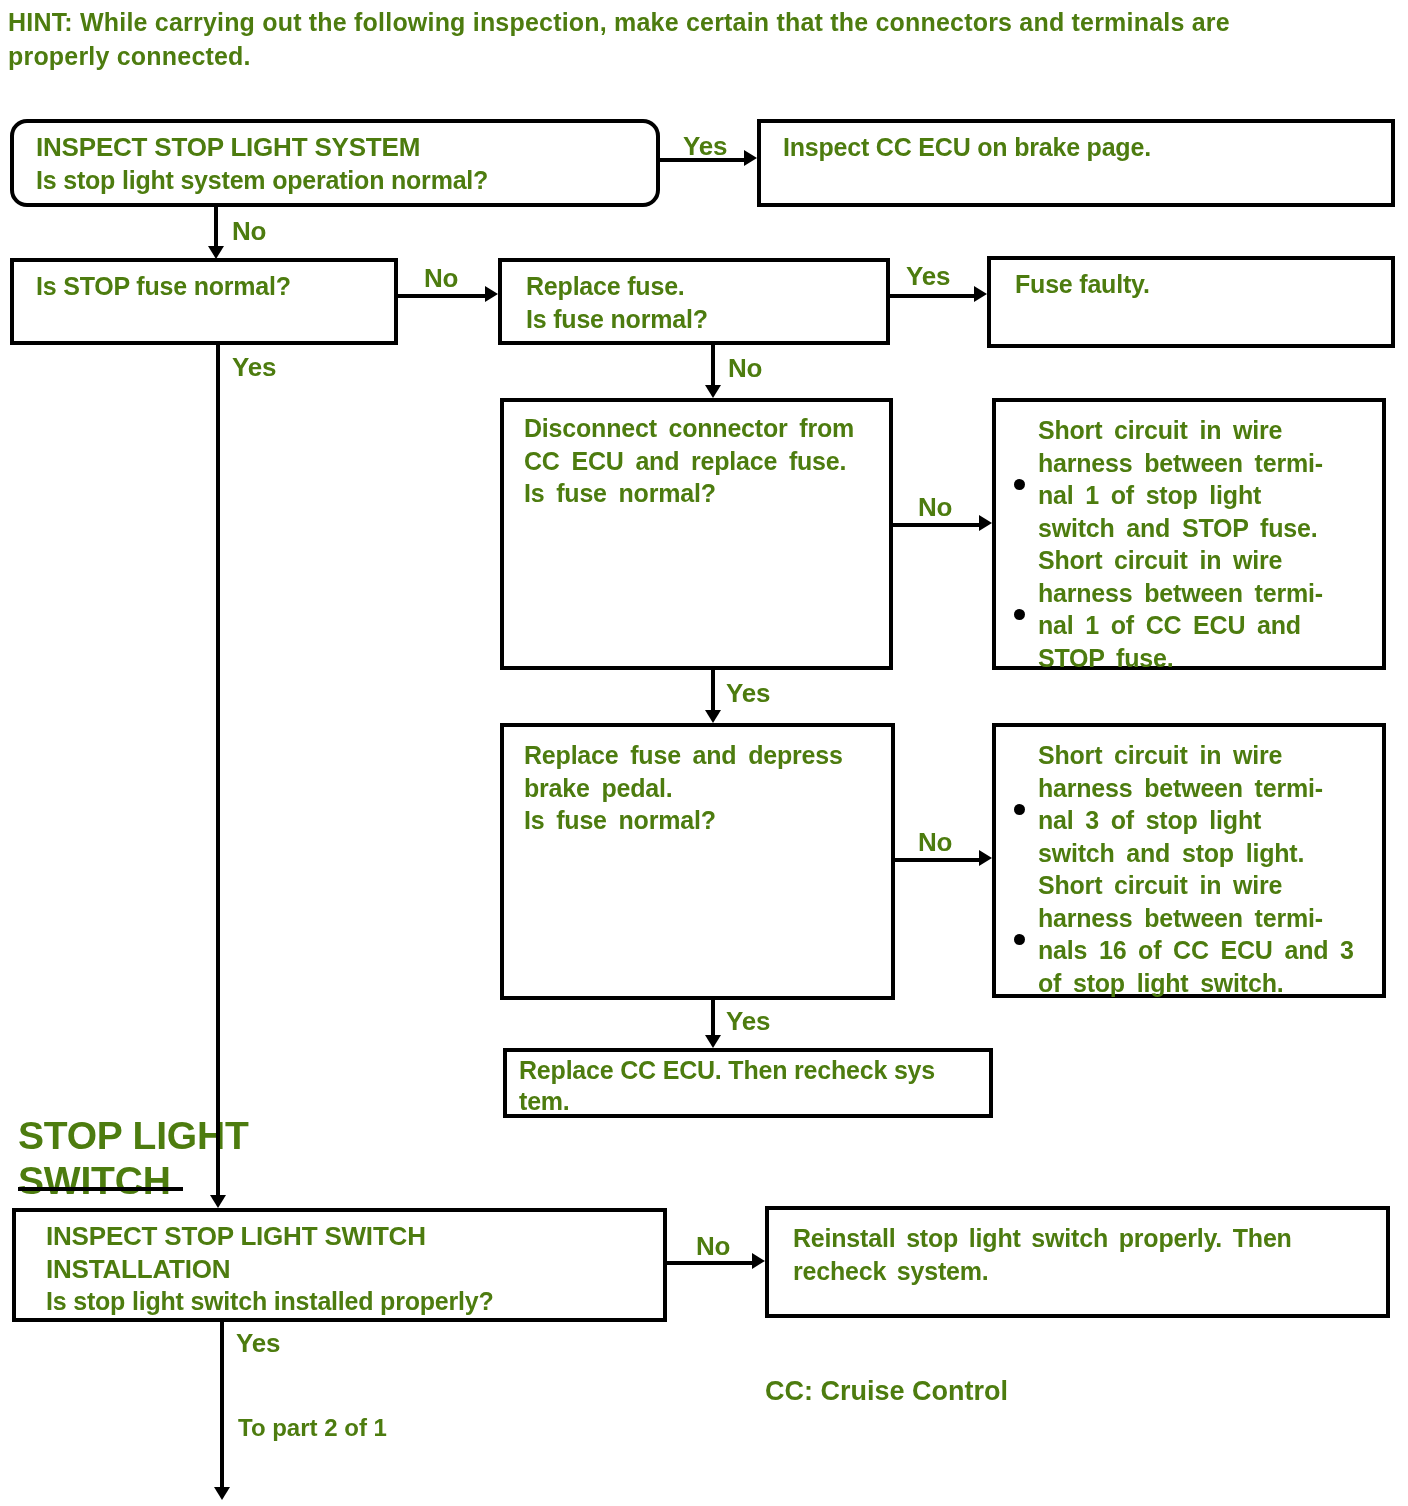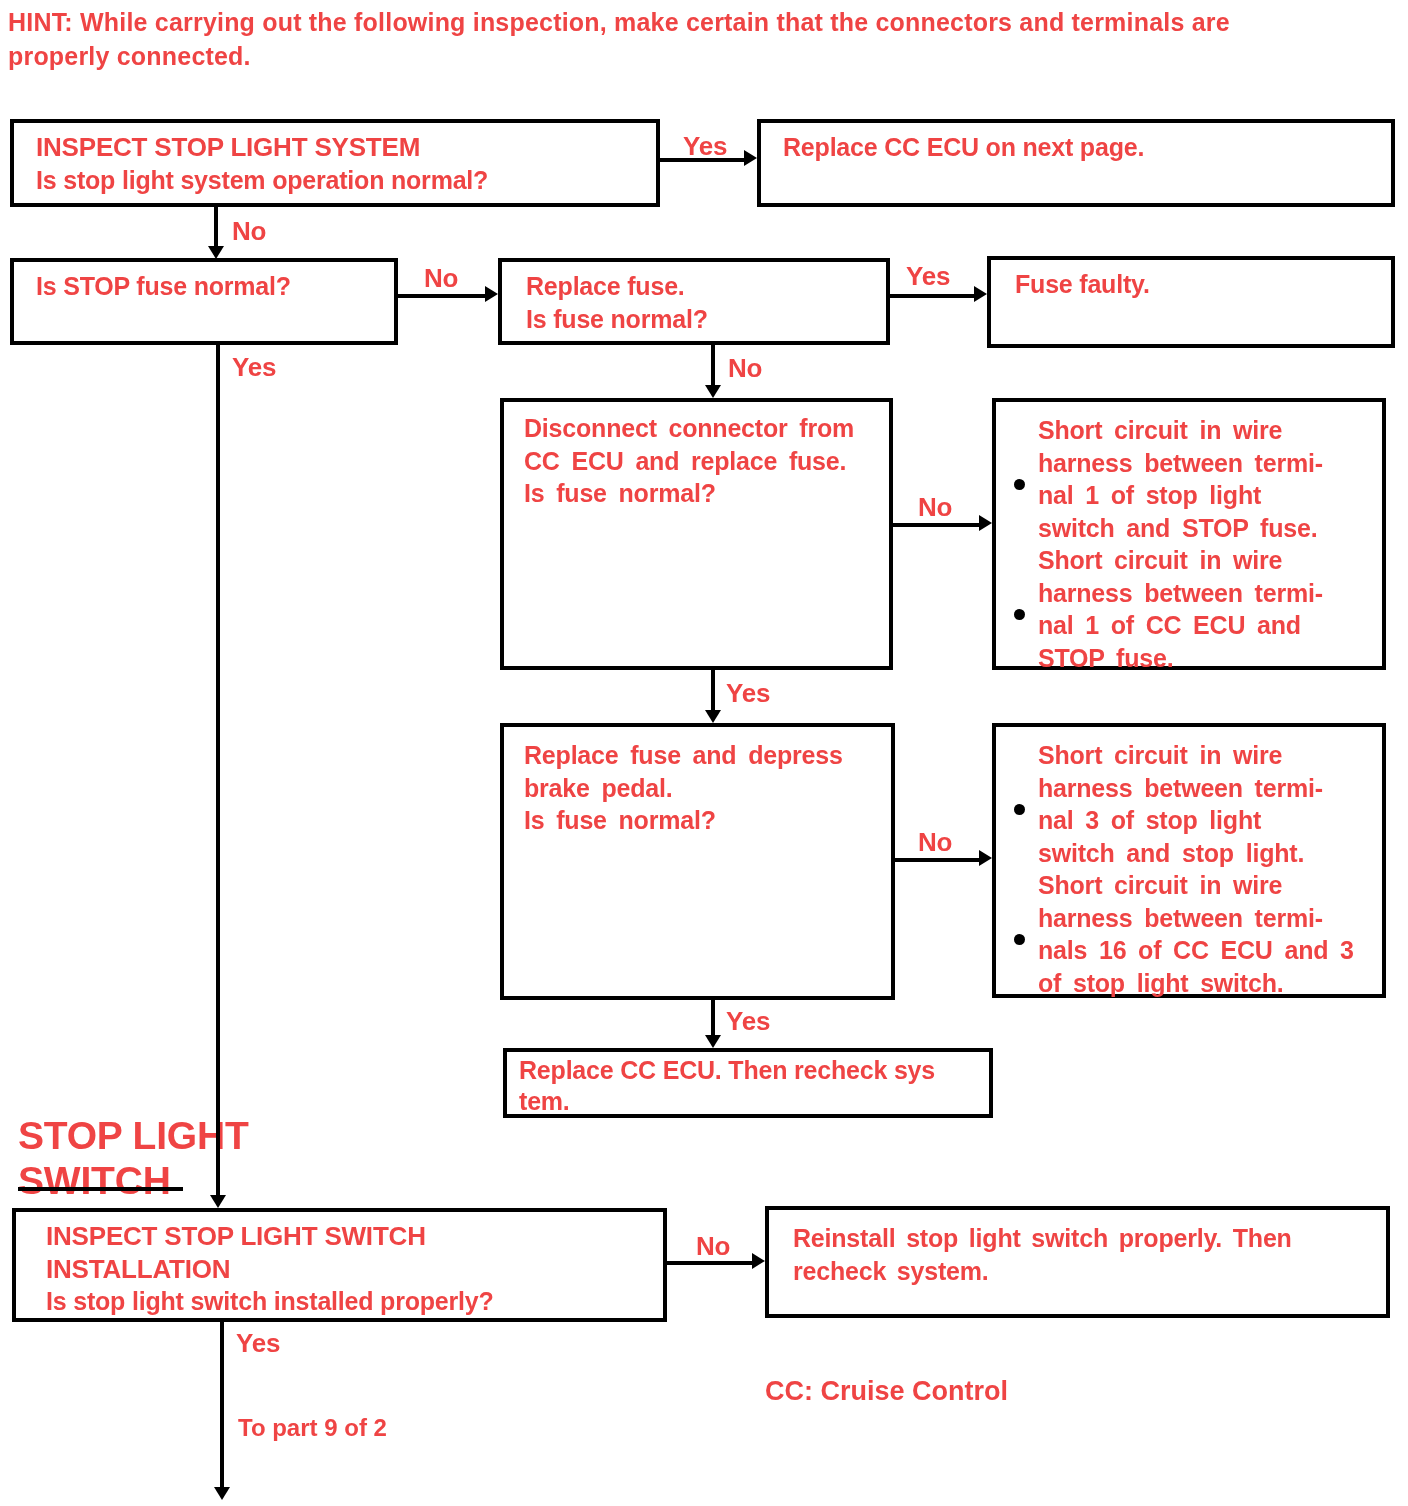--- a/index.html
+++ b/index.html
@@ -1,18 +1,18 @@
 <!DOCTYPE html>
 <html><head>
 <meta charset="utf-8">
 <style>
   html,body { margin:0; padding:0; background:#ffffff; }
   .canvas {
     position:relative; width:1408px; height:1506px;
-    background:#ffffff; color:#ef4444;
+    background:#ffffff; color:#4d7c0f;
     font-family:"Liberation Sans", sans-serif;
     overflow:hidden;
     text-decoration:underline;
   }
   .box {
     position:absolute; border:4px solid #000; box-sizing:border-box;
     background:#fff;
   }
   .txt {
     font-size:25px; font-weight:700; line-height:1.3;
@@ -50,31 +50,31 @@
   .cont { position:absolute; left:238px; top:1414px; font-size:24px; font-weight:700; }
 </style>
 </head>
 <body>
 
 <div class="canvas">
 
   <div class="hint">HINT:   While carrying out the following inspection, make certain that the connectors and terminals are
 properly connected.</div>
 
-  <div class="box" style="left:10px; top:119px; width:650px; height:88px; padding:8px 8px 0 22px;">
+  <div class="box" style="left:10px; top:119px; width:650px; height:88px; padding:8px 8px 0 22px;border-radius:17px;">
     <div class="title">INSPECT STOP LIGHT SYSTEM</div>
     <div class="txt">Is stop light system operation normal?</div>
   </div>
 
   <div class="lbl" style="left:683px; top:131px;">Yes</div>
   <div class="hline" style="left:660px; top:158px; width:85px;"></div>
   <div class="arr-r" style="left:744px; top:150px;"></div>
 
   <div class="box" style="left:757px; top:119px; width:638px; height:88px; padding:8px 10px 0 22px;">
-    <div class="txt">Replace CC ECU on next page.</div>
+    <div class="txt">Inspect CC ECU on brake page.</div>
   </div>
 
   <div class="vline" style="left:214px; top:207px; height:40px;"></div>
   <div class="arr-d" style="left:208px; top:246px;"></div>
   <div class="lbl" style="left:232px; top:216px;">No</div>
 
   <div class="box" style="left:10px; top:258px; width:388px; height:87px; padding:8px 8px 0 22px;">
     <div class="txt">Is STOP fuse normal?</div>
   </div>
 
@@ -185,17 +185,17 @@
   <div class="arr-r" style="left:752px; top:1253px;"></div>
 
   <div class="box" style="left:765px; top:1206px; width:625px; height:112px; padding:12px 14px 0 24px;">
     <div class="txt" style="word-spacing:4px;">Reinstall stop light switch properly. Then
 recheck system.</div>
   </div>
 
   <div class="vline" style="left:220px; top:1322px; height:166px;"></div>
   <div class="arr-d" style="left:214px; top:1487px;"></div>
   <div class="lbl" style="left:236px; top:1328px;">Yes</div>
-  <div class="cont">To part 9 of 2</div>
+  <div class="cont">To part 2 of 1</div>
 
   <div class="footnote">CC: Cruise Control</div>
 
 </div>
 
 </body></html>

